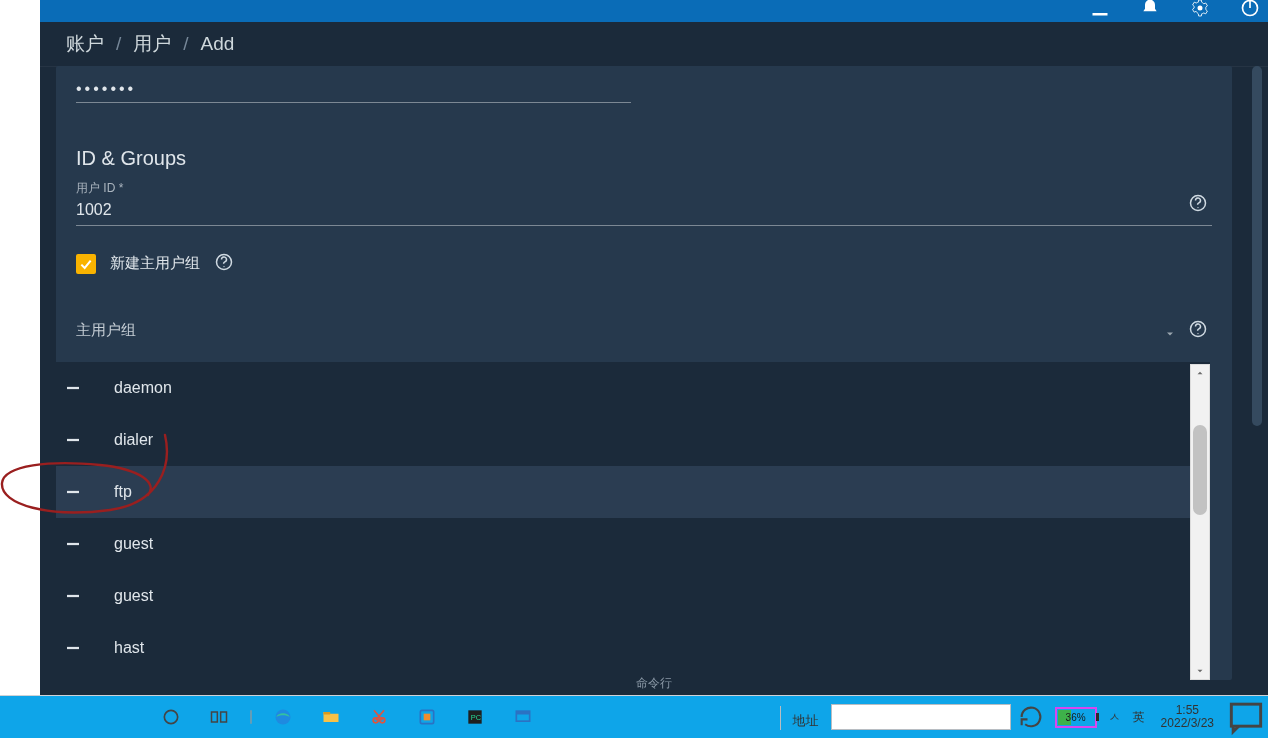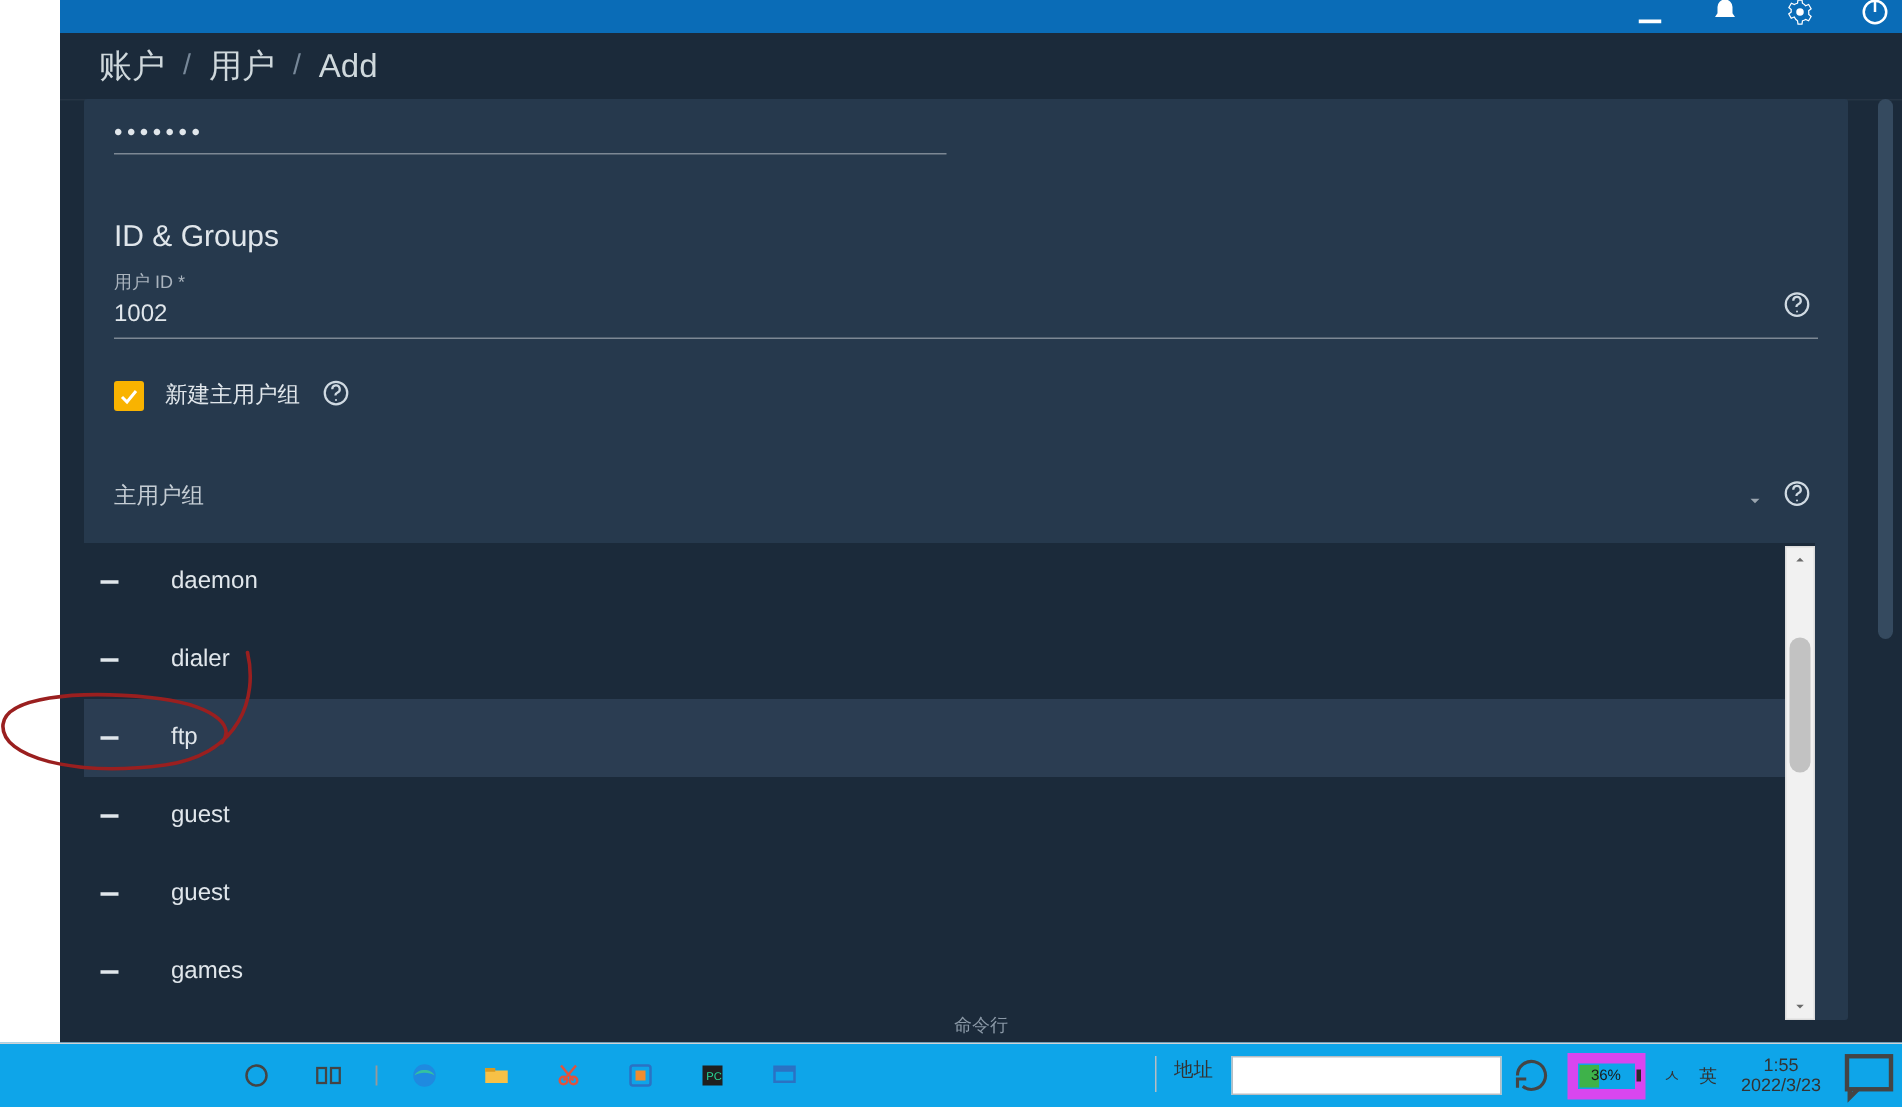--- a/index.html
+++ b/index.html
@@ -53,21 +53,21 @@
   
   .crumb-bar {
     display: flex;
     align-items: center;
     height: 44px;
     background: #1b2a3a;
     padding: 0 22px;
     border-bottom: 1px solid rgba(255,255,255,0.05);
   }
   .crumb-bar .crumb {
-    font-size: 22px;
+    font-size: 19px;
     color: #cfd8dc;
     padding: 0 4px;
   }
   .crumb-bar .slash {
     font-size: 19px;
     color: #789;
     padding: 0 8px;
   }
   .crumb-bar .spacer { flex: 1; }
   .crumb-bar .copyright {
@@ -284,40 +284,40 @@
     width: 46px;
     height: 40px;
     display: inline-flex;
     align-items: center;
     justify-content: center;
   }
   .tb-btn svg { width: 20px; height: 20px; }
   .tb-spacer { flex: 1; }
   .address-area {
     display: flex;
-    align-items: flex-start;
+    align-items: flex-end;
     gap: 6px;
     margin-right: 10px;
   }
   .addr-sep {
     width: 1px; height: 24px; background: #b8bdc2; margin: 0 6px;
   }
   .addr-label { font-size: 13px; color: #333; margin-right: 6px; }
   .addr-input {
     width: 170px;
     height: 24px;
     border: 1px solid #b8bdc2;
     background: #fff;
     font-size: 12px;
     padding: 0 4px;
   }
   .refresh-btn { width: 28px; height: 26px; display:inline-flex; align-items:center; justify-content:center; }
   .battery {
     width: 38px; height: 17px;
-    border: 7px solid #d946ef;
+    border: 2px solid #d946ef;
     position: relative;
     margin-right: 6px;
     font-size: 10px;
     display: inline-flex;
     align-items: center;
     justify-content: center;
   }
   .battery::after {
     content:'';
     position:absolute; right:-4px; top:4px;
@@ -476,21 +476,21 @@
                   </svg>
                 </span>
                 <span>guest</span>
               </div>
               <div class="group-item">
                 <span class="dash-icon">
                   <svg viewBox="0 0 24 24">
                     <line x1="4" y1="12" x2="20" y2="12"></line>
                   </svg>
                 </span>
-                <span>games</span>
+                <span>hast</span>
               </div>
             </div>
           <div class="inner-scroll">
             <div class="btn-up">
                 <svg viewBox="0 0 24 24">
                   <path d="M6 15l6-6 6 6z"></path>
                 </svg>
               </div>
             <div class="thumb"></div>
             <div class="btn-down">

